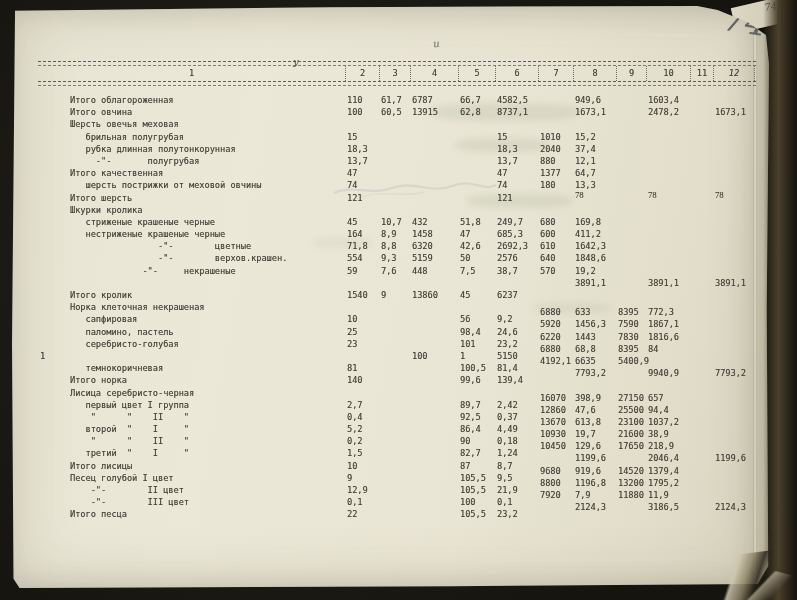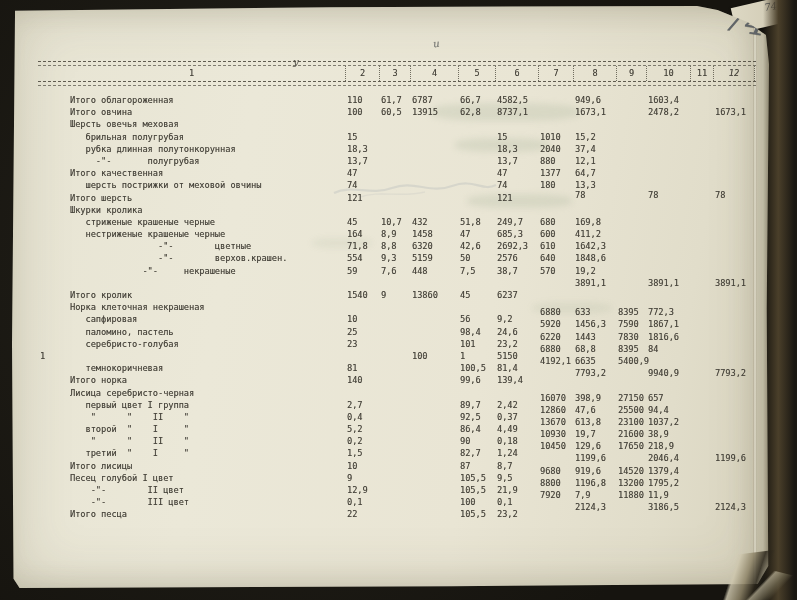--- a/index.html
+++ b/index.html
@@ -55,21 +55,21 @@
   .hrule{height:3px;border-top:1.2px dashed rgba(72,68,57,.85);border-bottom:1px dashed rgba(72,68,57,.65);}
   .thead-row{display:grid;grid-template-columns:var(--cols);height:15px;}
   .hcell{display:flex;align-items:center;justify-content:center;border-left:1px dotted rgba(92,88,75,.85);}
   .hcell.hlbl{border-left:none;}
   .hcell:last-child{border-right:1px dotted rgba(92,88,75,.85);font-style:italic;}
   .tbody{margin-top:9px;}
   .row{display:grid;grid-template-columns:var(--cols);height:12.2px;}
   .cell{white-space:pre;padding-left:2px;overflow:visible;}
   .cell.lbl{padding-left:0;margin-left:32px;}
   .row.rs .cell:nth-child(n+7){position:relative;top:5px;}
-  .row.rsu .cell:nth-child(n+7){position:relative;top:-3px;}
+  .row.rsu .cell:nth-child(n+7){position:relative;top:-3px;font-family:Liberation Serif, serif;}
 </style>
 </head>
 <body>
 
 <div class="stage">
 
   <div class="corner-wedge">
     <span class="small-num">74</span>
   </div>
 

